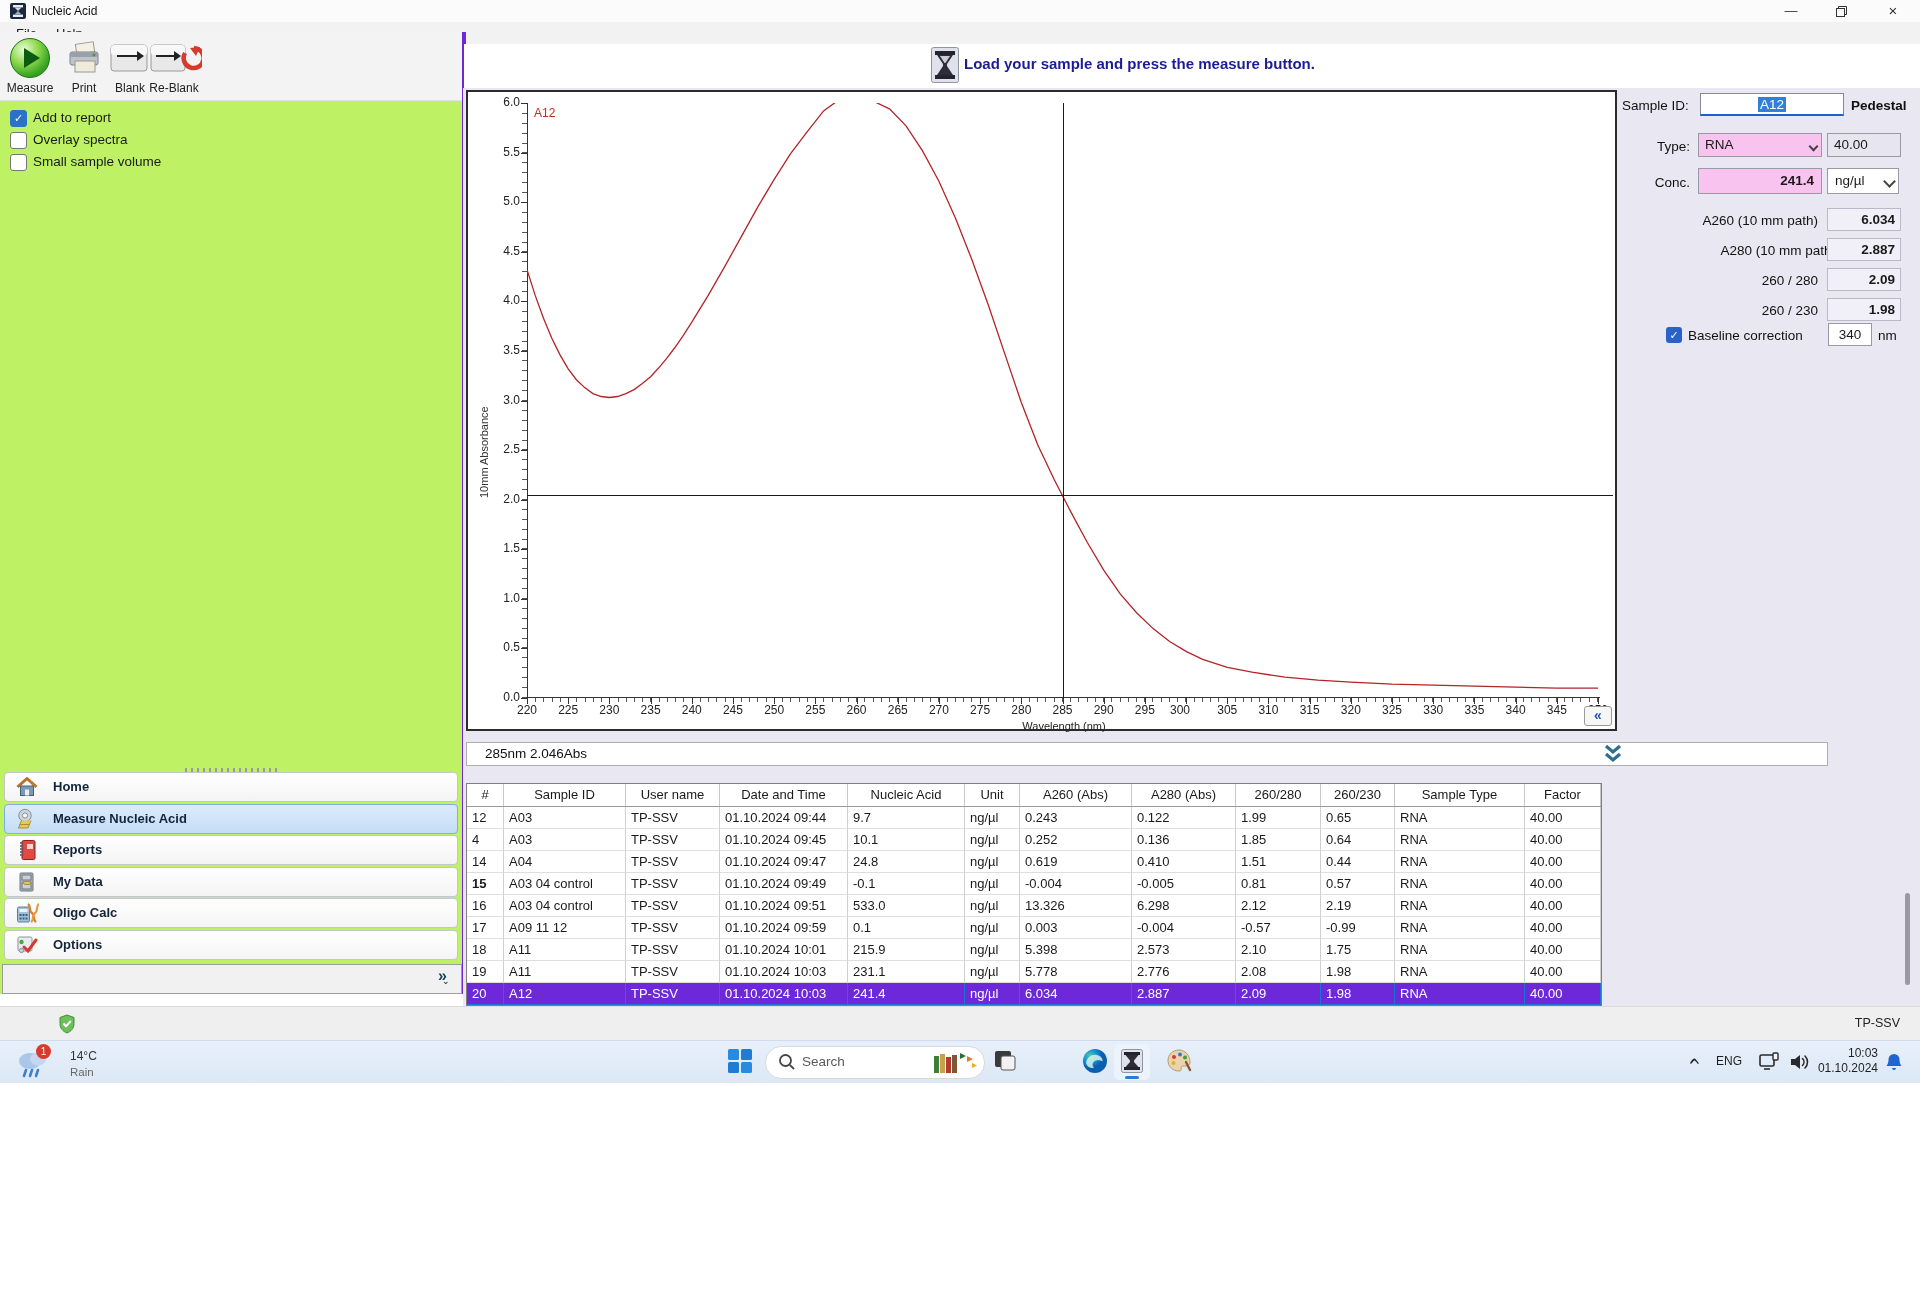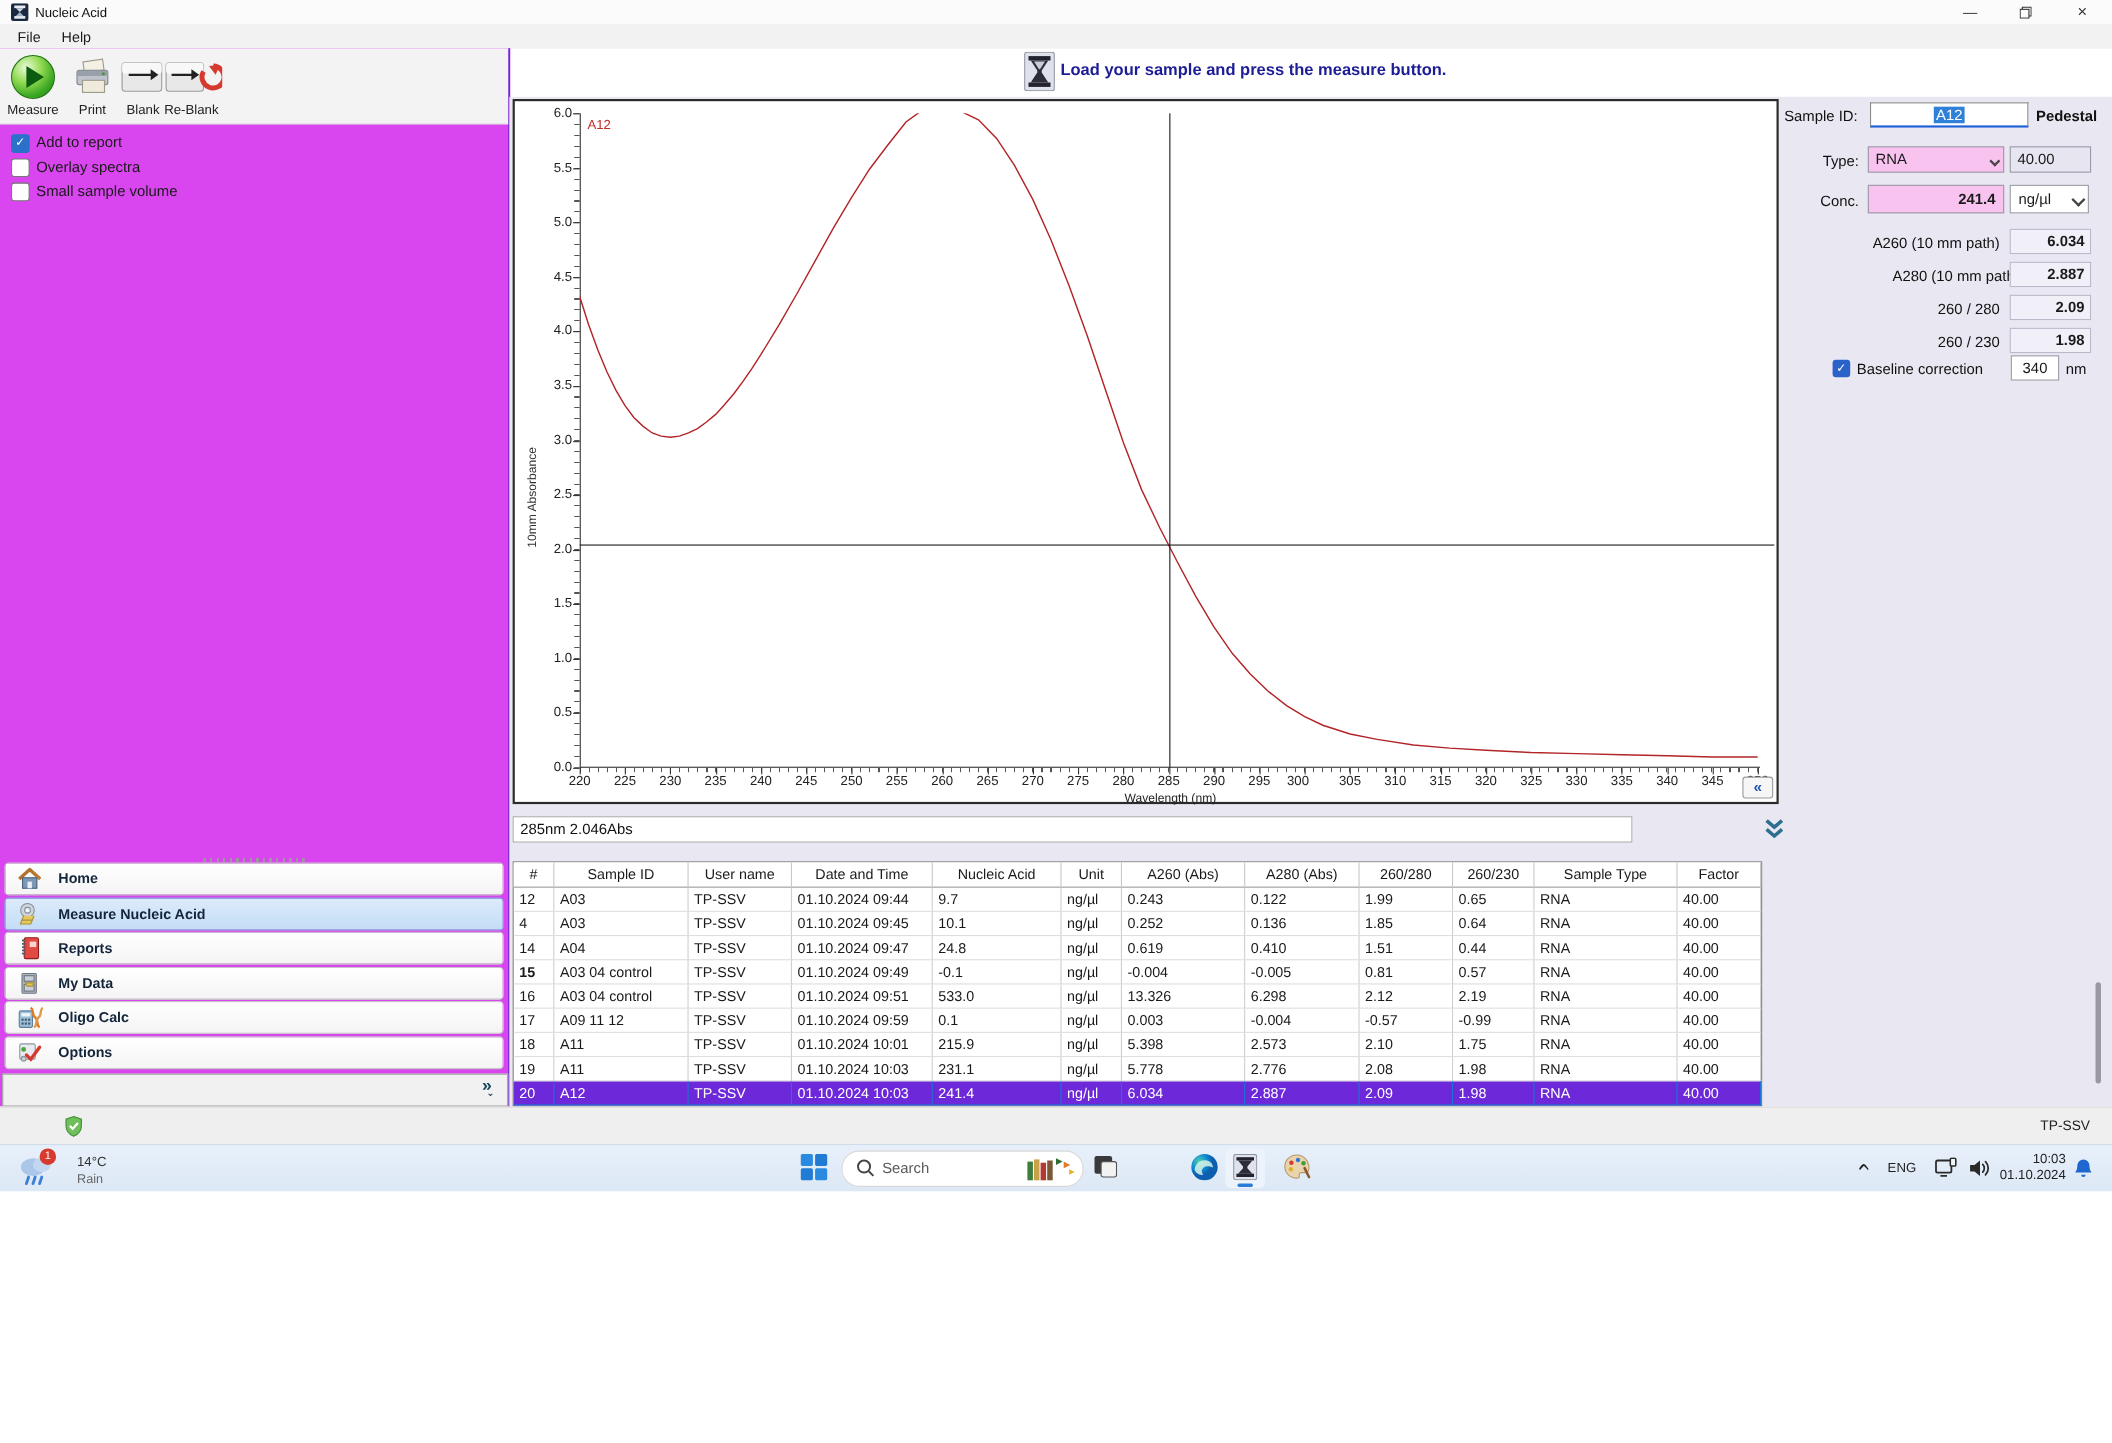--- a/index.html
+++ b/index.html
@@ -5,21 +5,21 @@
   html,body{margin:0;padding:0;}
   body{width:1920px;height:1312px;background:#ffffff;font-family:"Liberation Sans","DejaVu Sans",sans-serif;font-size:13px;color:#1a1a1a;position:relative;overflow:hidden;}
   .abs{position:absolute;}
   
   #titlebar{left:0;top:0;width:1920px;height:22px;background:#fbfbfb;border-bottom:1px solid #ececec;}
   #titlebar .title{left:32px;top:4px;font-size:12px;color:#111;}
   .winbtn{top:2px;width:30px;height:18px;text-align:center;line-height:18px;font-size:13px;color:#333;cursor:default;}
   #menubar{left:0;top:22px;width:1920px;height:22px;background:#f2f2f2;border-bottom:1px solid #e0e0e0;}
   .menuitem{top:3px;font-size:13px;color:#1a1a1a;padding:1px 6px;}
   
-  #leftcol{left:0;top:44px;width:462px;height:962px;background:#d946ef;border-right:2px solid #6d28d9;}
+  #leftcol{left:0;top:32px;width:462px;height:962px;background:#bef264;border-right:4px solid #6d28d9;}
   #tbar{left:0;top:0;width:462px;height:68px;background:#f3f3f3;border-bottom:1px solid #e3e3e3;}
   .toolbtn{top:4px;width:52px;height:60px;text-align:center;}
   .toolbtn .lbl{position:absolute;left:-8px;right:-8px;bottom:1px;font-size:12px;color:#222;}
   .mgreen{position:absolute;left:6px;top:2px;width:38px;height:38px;border-radius:50%;background:radial-gradient(circle at 34% 28%,#eafbd9,#8fd94f 38%,#3aa622 70%,#2a8717);border:1px solid #1e7310;}
   .mgreen .tri{position:absolute;left:13px;top:9px;width:0;height:0;border-left:16px solid #0b5c10;border-top:10px solid transparent;border-bottom:10px solid transparent;}
   
   .cbrow{position:absolute;left:10px;height:20px;}
   .cbbox{position:absolute;left:0;top:2px;width:15px;height:15px;border:1px solid #767676;border-radius:3px;background:#fff;color:#fff;font-size:11px;line-height:15px;text-align:center;}
   .cbbox.checked{background:#2a72c9;border-color:#2a72c9;}
   .cblabel{position:absolute;left:23px;top:2px;white-space:nowrap;font-size:13.5px;}
@@ -45,21 +45,21 @@
   #yaxis{left:59px;top:11px;width:1px;height:595px;background:#333;}
   #xaxis{left:59px;top:605px;width:1073px;height:1px;background:#333;}
   #yminor{left:54px;top:11px;width:5px;height:595px;background:repeating-linear-gradient(180deg,#555 0 1px,transparent 1px 9.9px);}
   #xminor{left:59px;top:606px;width:1071px;height:4px;background:repeating-linear-gradient(90deg,#555 0 1px,transparent 1px 8.23px);}
   #xaxistitle{left:536px;top:628px;width:120px;text-align:center;font-size:11px;color:#222;}
   #serieslabel{left:66px;top:14px;color:#c22a2a;font-size:12px;}
   #crossv{width:1px;top:11px;height:595px;background:#1b1b1b;}
   #crossh{left:59px;height:1px;width:1086px;background:#1b1b1b;}
   #collapsebtn{right:3px;bottom:3px;width:26px;height:18px;background:#f6f6f6;border:1px solid #9a9a9a;border-radius:3px;text-align:center;line-height:16px;color:#2456b0;font-weight:bold;font-size:14px;}
   
-  #readout{left:466px;top:742px;width:1018px;height:24px;background:#fff;border:1px solid #aeaeae;box-sizing:border-box;line-height:22px;padding-left:6px;font-size:13.5px;color:#111;}
+  #readout{left:466px;top:742px;width:1362px;height:24px;background:#fff;border:1px solid #aeaeae;box-sizing:border-box;line-height:22px;padding-left:18px;font-size:13.5px;color:#111;}
   #expandbtn{left:1601px;top:741px;width:24px;height:26px;color:#2e6e8e;}
   
   .rp-label{position:absolute;font-size:13.5px;color:#111;}
   .rp-label.r{text-align:right;}
   .field{position:absolute;box-sizing:border-box;border:1px solid #9a9aa6;background:#fff;font-size:13.5px;}
   .pink{background:#f8c3ef;}
   .gray{background:#e6e5f0;}
   .valf{background:#f1f0f8;border:1px solid #b9b9c9;font-weight:bold;text-align:right;padding-right:5px;}
   #sampleinput{border:1px solid #8a8a8a;border-bottom:2px solid #1e5fd6;text-align:center;}
   #sampleinput .selhl{background:#2e80d9;color:#fff;padding:0 2px;}

